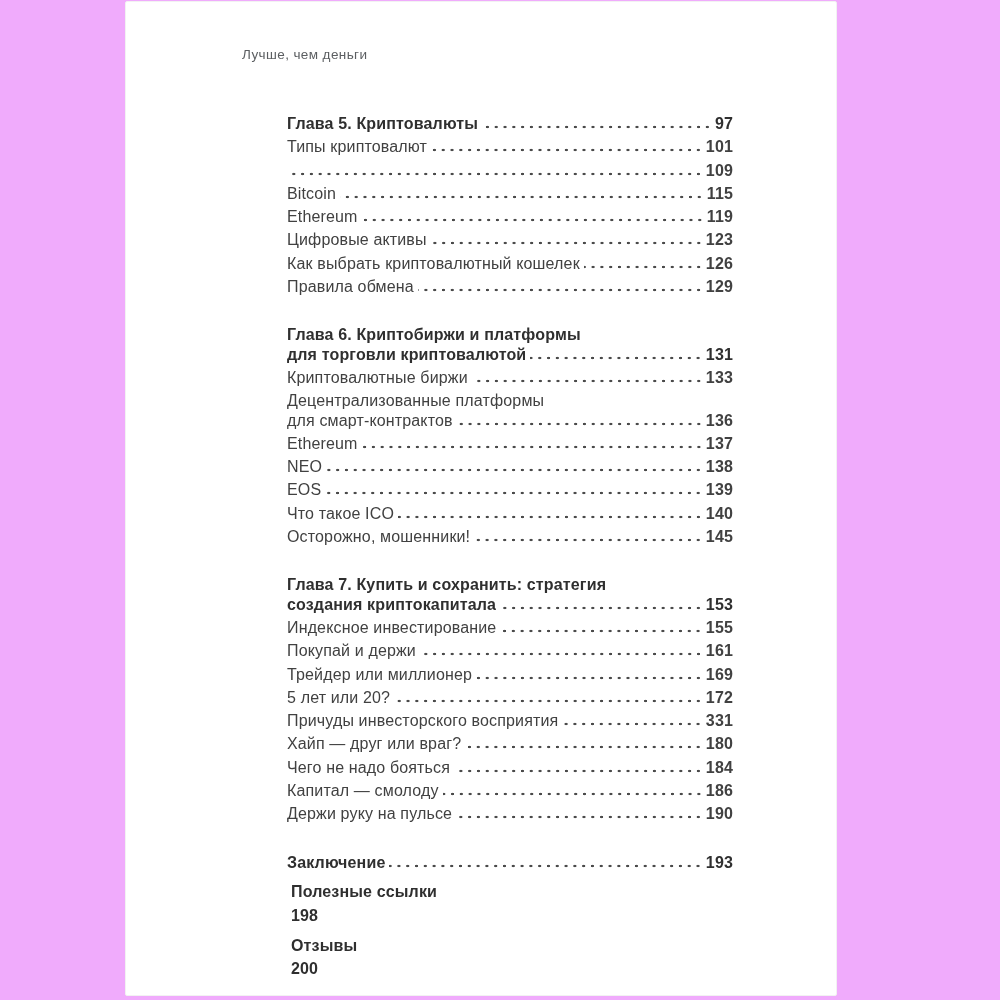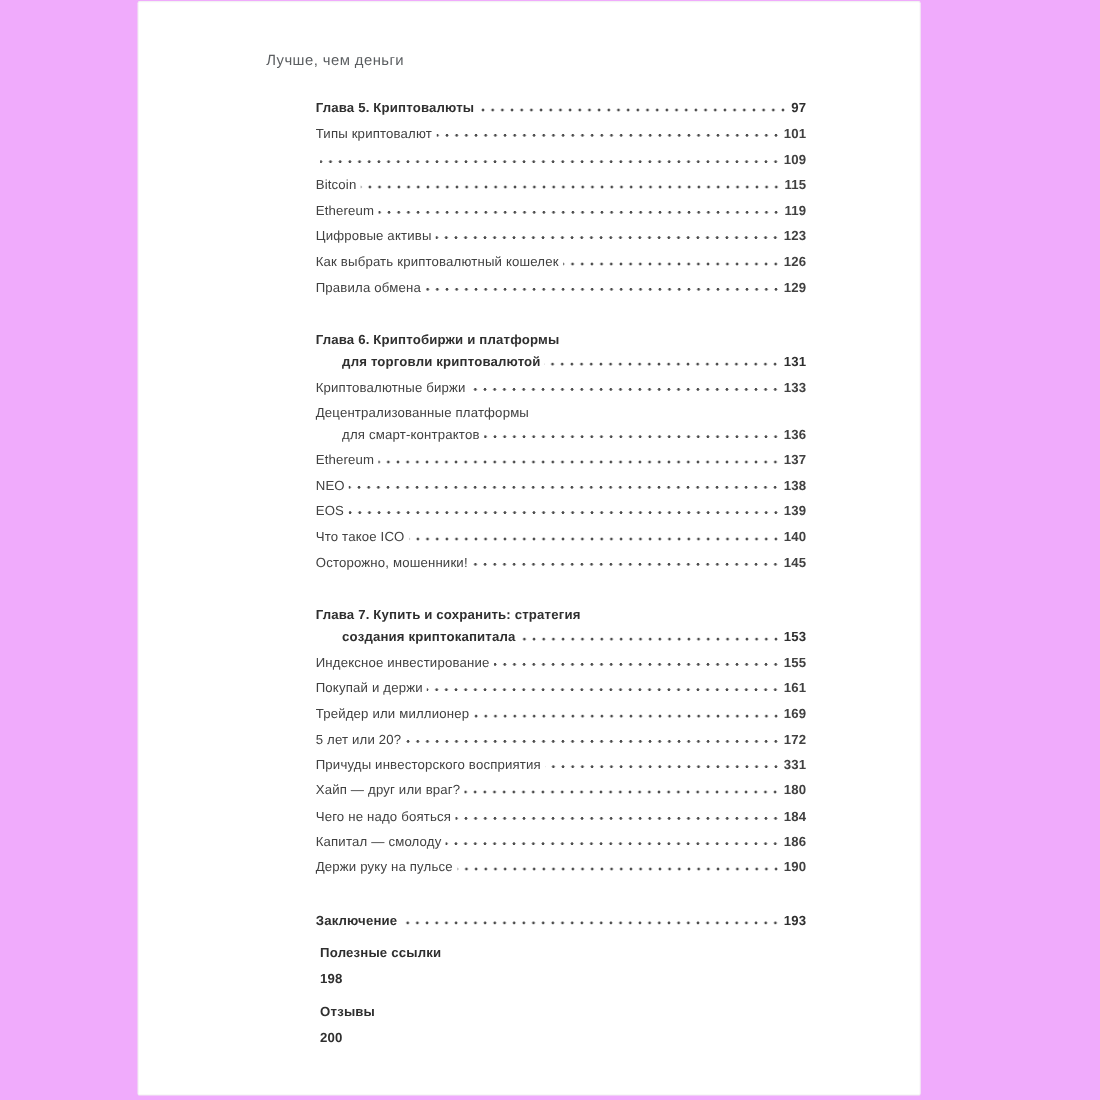--- a/index.html
+++ b/index.html
@@ -28,37 +28,37 @@
     left: 242px;
     top: 47px;
     font-size: 13.5px;
     letter-spacing: 0.4px;
     color: #5b5e61;
     white-space: nowrap;
   }
   .toc {
     position: absolute;
     left: 287px;
-    top: 87px;
+    top: 112px;
     width: 446px;
-    font-size: 12px;
+    font-size: 16px;
     line-height: 23.3px;
     color: #414141;
     letter-spacing: 0.15px;
   }
   .toc-row {
     display: flex;
     align-items: baseline;
   }
   .toc-row.bold {
     font-weight: 700;
     color: #2f2f2f;
   }
   .toc-row.section-start { margin-top: 25px; }
-  .toc-row.continuation  { margin-top: -4px; margin-left: 24px; }
+  .toc-row.continuation  { margin-top: -4px; }
   .toc-row.trailing      { margin-top: 6.5px; flex-direction: column; }
   .toc-text {
     white-space: nowrap;
     flex-shrink: 0;
   }
   .dots {
     flex: 1;
     min-width: 10px;
     height: 4px;
     margin: 0 3px 0 4px;

